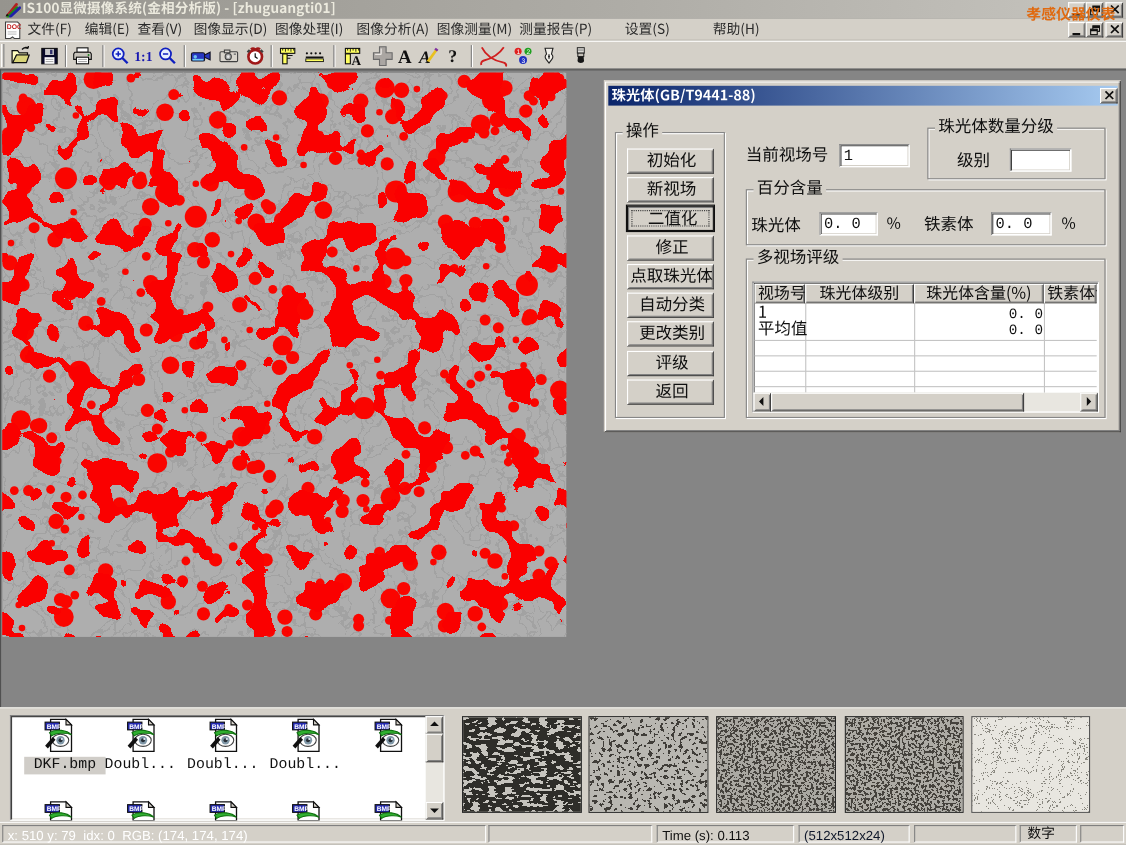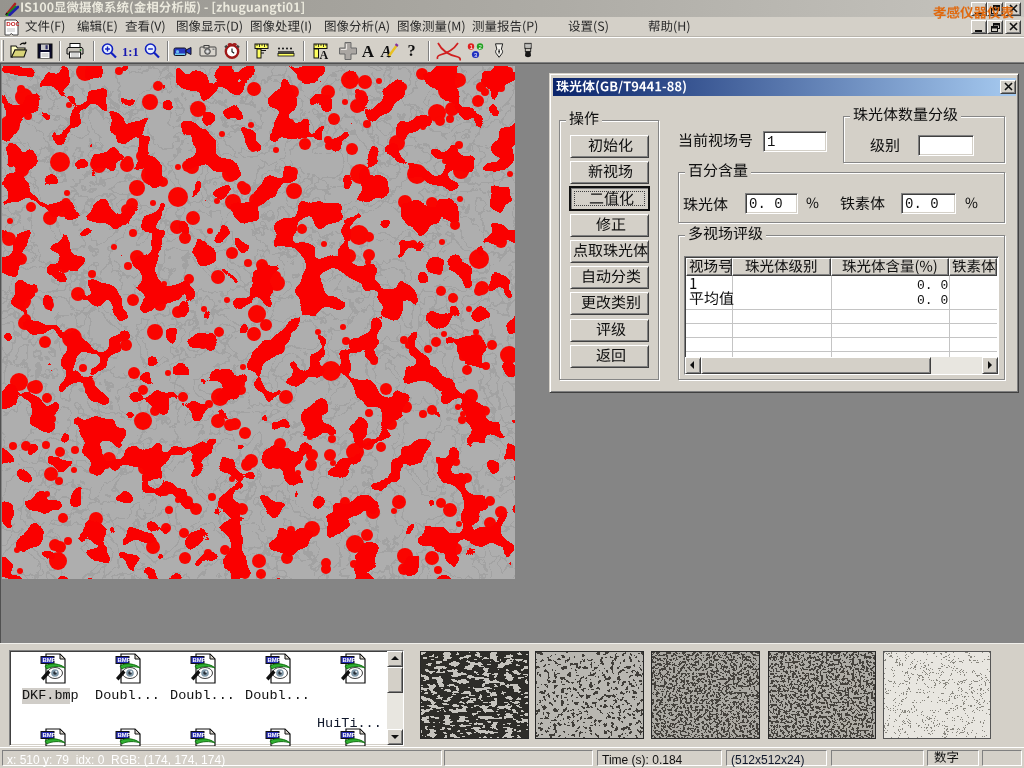--- a/index.html
+++ b/index.html
@@ -991,21 +991,21 @@
 <path d="M21 2 l5 5 h-5 Z" fill="#d4d0c8" stroke="#101010"></path>
 <rect x="2" y="4.5" width="13" height="7" fill="#2228b0" stroke="#101010"></rect>
 <text x="3.4" y="10.4" font-family="Liberation Sans" font-size="6" font-weight="bold" fill="#fff">BMP</text>
 <path d="M6 14 C12 10 22 12 26 16 C22 14 12 14 8 17 Z" fill="#30b030" stroke="#107010"></path>
 <ellipse cx="16" cy="21" rx="7.5" ry="5.5" fill="#fff" stroke="#404040"></ellipse>
 <circle cx="16" cy="21" r="3.8" fill="#8098a8"></circle>
 <circle cx="16" cy="21" r="1.8" fill="#283038"></circle>
 <circle cx="17.2" cy="19.8" r="1" fill="#e8f0f8"></circle>
 <path d="M2 26 l7-8 2.5 2.5 -7 8 Z" fill="#101010"></path>
 </svg>
-<div class="abs" style="left:22px;top:688px;width:48px;height:16px;background:#d0cdc8;font:13.5px 'Liberation Mono';color:#101010;text-align:center;white-space:nowrap">DKF.bmp</div>
+<div class="abs" style="left:22px;top:688px;width:74px;height:16px;background:#d0cdc8;font:13.5px 'Liberation Mono';color:#101010;text-align:center;white-space:nowrap">DKF.bmp</div>
 <svg class="abs" style="left:39px;top:727px" width="30" height="19" viewBox="0 0 30 19">
 <path d="M7 2 h14 l5 5 v12 H7 Z" fill="#fff" stroke="#101010" stroke-width="1.2"></path>
 <path d="M21 2 l5 5 h-5 Z" fill="#d4d0c8" stroke="#101010"></path>
 <rect x="2" y="4.5" width="13" height="7" fill="#2228b0" stroke="#101010"></rect>
 <text x="3.4" y="10.4" font-family="Liberation Sans" font-size="6" font-weight="bold" fill="#fff">BMP</text>
 <path d="M6 14 C12 10 22 12 26 16 C22 14 12 14 8 17 Z" fill="#30b030" stroke="#107010"></path>
   </svg>
 <svg class="abs" style="left:114px;top:652px" width="30" height="34" viewBox="0 0 30 34">
 <path d="M7 2 h14 l5 5 v24 H7 Z" fill="#fff" stroke="#101010" stroke-width="1.2"></path>
 <path d="M21 2 l5 5 h-5 Z" fill="#d4d0c8" stroke="#101010"></path>
@@ -1071,21 +1071,21 @@
 <path d="M21 2 l5 5 h-5 Z" fill="#d4d0c8" stroke="#101010"></path>
 <rect x="2" y="4.5" width="13" height="7" fill="#2228b0" stroke="#101010"></rect>
 <text x="3.4" y="10.4" font-family="Liberation Sans" font-size="6" font-weight="bold" fill="#fff">BMP</text>
 <path d="M6 14 C12 10 22 12 26 16 C22 14 12 14 8 17 Z" fill="#30b030" stroke="#107010"></path>
 <ellipse cx="16" cy="21" rx="7.5" ry="5.5" fill="#fff" stroke="#404040"></ellipse>
 <circle cx="16" cy="21" r="3.8" fill="#8098a8"></circle>
 <circle cx="16" cy="21" r="1.8" fill="#283038"></circle>
 <circle cx="17.2" cy="19.8" r="1" fill="#e8f0f8"></circle>
 <path d="M2 26 l7-8 2.5 2.5 -7 8 Z" fill="#101010"></path>
 </svg>
-<div class="abs" style="left:317px;top:716px;width:71px;height:16px;font:13.5px 'Liberation Mono';color:#0f172a;white-space:nowrap">HuiTi...</div>
+<div class="abs" style="left:317px;top:716px;width:71px;height:16px;font:13.5px 'Liberation Mono';color:#ffffff;white-space:nowrap">HuiTi...</div>
 <svg class="abs" style="left:339px;top:727px" width="30" height="19" viewBox="0 0 30 19">
 <path d="M7 2 h14 l5 5 v12 H7 Z" fill="#fff" stroke="#101010" stroke-width="1.2"></path>
 <path d="M21 2 l5 5 h-5 Z" fill="#d4d0c8" stroke="#101010"></path>
 <rect x="2" y="4.5" width="13" height="7" fill="#2228b0" stroke="#101010"></rect>
 <text x="3.4" y="10.4" font-family="Liberation Sans" font-size="6" font-weight="bold" fill="#fff">BMP</text>
 <path d="M6 14 C12 10 22 12 26 16 C22 14 12 14 8 17 Z" fill="#30b030" stroke="#107010"></path>
   </svg>
 <div class="abs" style="left:387px;top:651px;width:16px;height:94px;background:#e8e6e0"></div>
 <div class="abs raised" style="left:387px;top:651px;width:16px;height:16px">
     <svg width="12" height="12" viewBox="0 0 12 12" style="position:absolute;left:1px;top:1px">
@@ -1172,21 +1172,21 @@
     </defs>
 <rect width="108" height="88" fill="#e8e6e0"></rect>
 <rect width="108" height="88" filter="url(#th5)"></rect>
 </svg>
 <div class="abs" style="left:0;top:747px;width:1024px;height:21px;background:#d4d0c8;border-top:1px solid #fff"></div>
 <div class="abs" style="left:2px;top:750px;width:440px;height:16px;border:1px solid;border-color:#808080 #fff #fff #808080">
     <div class="abs" style="left:4px;top:2px;font:12px 'Liberation Sans';color:#ffffff;white-space:nowrap">x: 510 y: 79&nbsp; idx: 0&nbsp; RGB: (174, 174, 174)</div>
   </div>
 <div class="abs" style="left:444px;top:750px;width:149px;height:16px;border:1px solid;border-color:#808080 #fff #fff #808080"></div>
 <div class="abs" style="left:597px;top:750px;width:125px;height:16px;border:1px solid;border-color:#808080 #fff #fff #808080">
-    <div class="abs" style="left:4px;top:2px;font:12px 'Liberation Sans';color:#101010;white-space:nowrap">Time (s): 0.184</div>
+    <div class="abs" style="left:4px;top:2px;font:12px 'Liberation Sans';color:#101010;white-space:nowrap">Time (s): 0.113</div>
   </div>
 <div class="abs" style="left:726px;top:750px;width:101px;height:16px;border:1px solid;border-color:#808080 #fff #fff #808080">
     <div class="abs" style="left:4px;top:2px;font:12px 'Liberation Sans';color:#0f172a;white-space:nowrap">(512x512x24)</div>
   </div>
 <div class="abs" style="left:831px;top:750px;width:93px;height:16px;border:1px solid;border-color:#808080 #fff #fff #808080"></div>
 <div class="abs" style="left:927px;top:750px;width:52px;height:16px;border:1px solid;border-color:#808080 #fff #fff #808080"></div>
 <svg style="position:absolute;left:934px;top:751px;overflow:visible" width="27" height="17" fill="#101010">
     <use href="#g400_6570" transform="translate(0.0,10.8) scale(0.0125)"></use>
     <use href="#g400_5b57" transform="translate(12.5,10.8) scale(0.0125)"></use>
   </svg>

